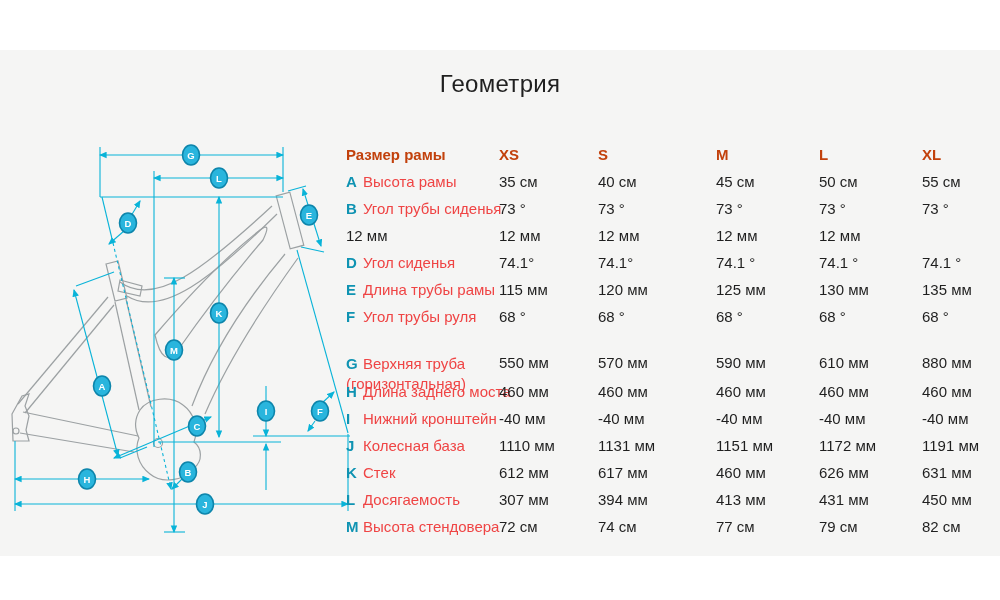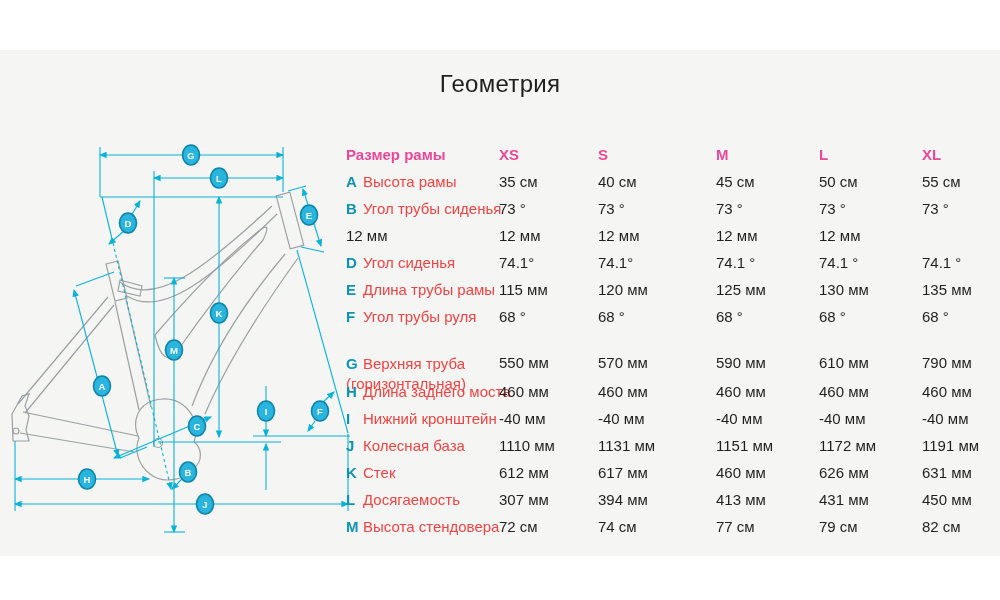--- a/index.html
+++ b/index.html
@@ -13,21 +13,21 @@
   .geo-table{position:absolute;left:346px;top:140px;width:654px;font-size:15px;color:#262626;}
   .t-row{display:grid;grid-template-columns:153px 99px 118px 103px 103px 78px;
          align-items:center;height:27px;}
   .t-row.t-head{height:28px;}
   .t-row:nth-child(8){height:48px;}                 
   .t-row:nth-child(8) .lbl-cell{white-space:normal;line-height:20px;margin-top:24px;}
   .lbl-cell{white-space:nowrap;}
   .letter{display:inline-block;width:17px;color:#0f93b2;font-weight:700;}
   .lbl{font-weight:500;color:#ef4444;}
   .val{font-weight:500;color:#1f1f1f;}
-  .t-head .hd{color:#ec4899;font-weight:700;}
+  .t-head .hd{color:#c2410c;font-weight:700;}
 </style>
 </head>
 <body>
 
 <div class="page">
   <div class="band"></div>
 
   <div class="title">Геометрия</div>
 
   <div class="diagram">
@@ -249,21 +249,21 @@
       <div class="val">68 °</div>
     </div>
       <div class="t-row">
       <div class="lbl-cell">
         <span class="letter">G</span><span class="lbl">Верхняя труба (горизонтальная)</span>
       </div>
       <div class="val">550 мм</div>
       <div class="val">570 мм</div>
       <div class="val">590 мм</div>
       <div class="val">610 мм</div>
-      <div class="val">790 мм</div>
+      <div class="val">880 мм</div>
     </div>
       <div class="t-row">
       <div class="lbl-cell">
         <span class="letter">H</span><span class="lbl">Длина заднего моста</span>
       </div>
       <div class="val">460 мм</div>
       <div class="val">460 мм</div>
       <div class="val">460 мм</div>
       <div class="val">460 мм</div>
       <div class="val">460 мм</div>

